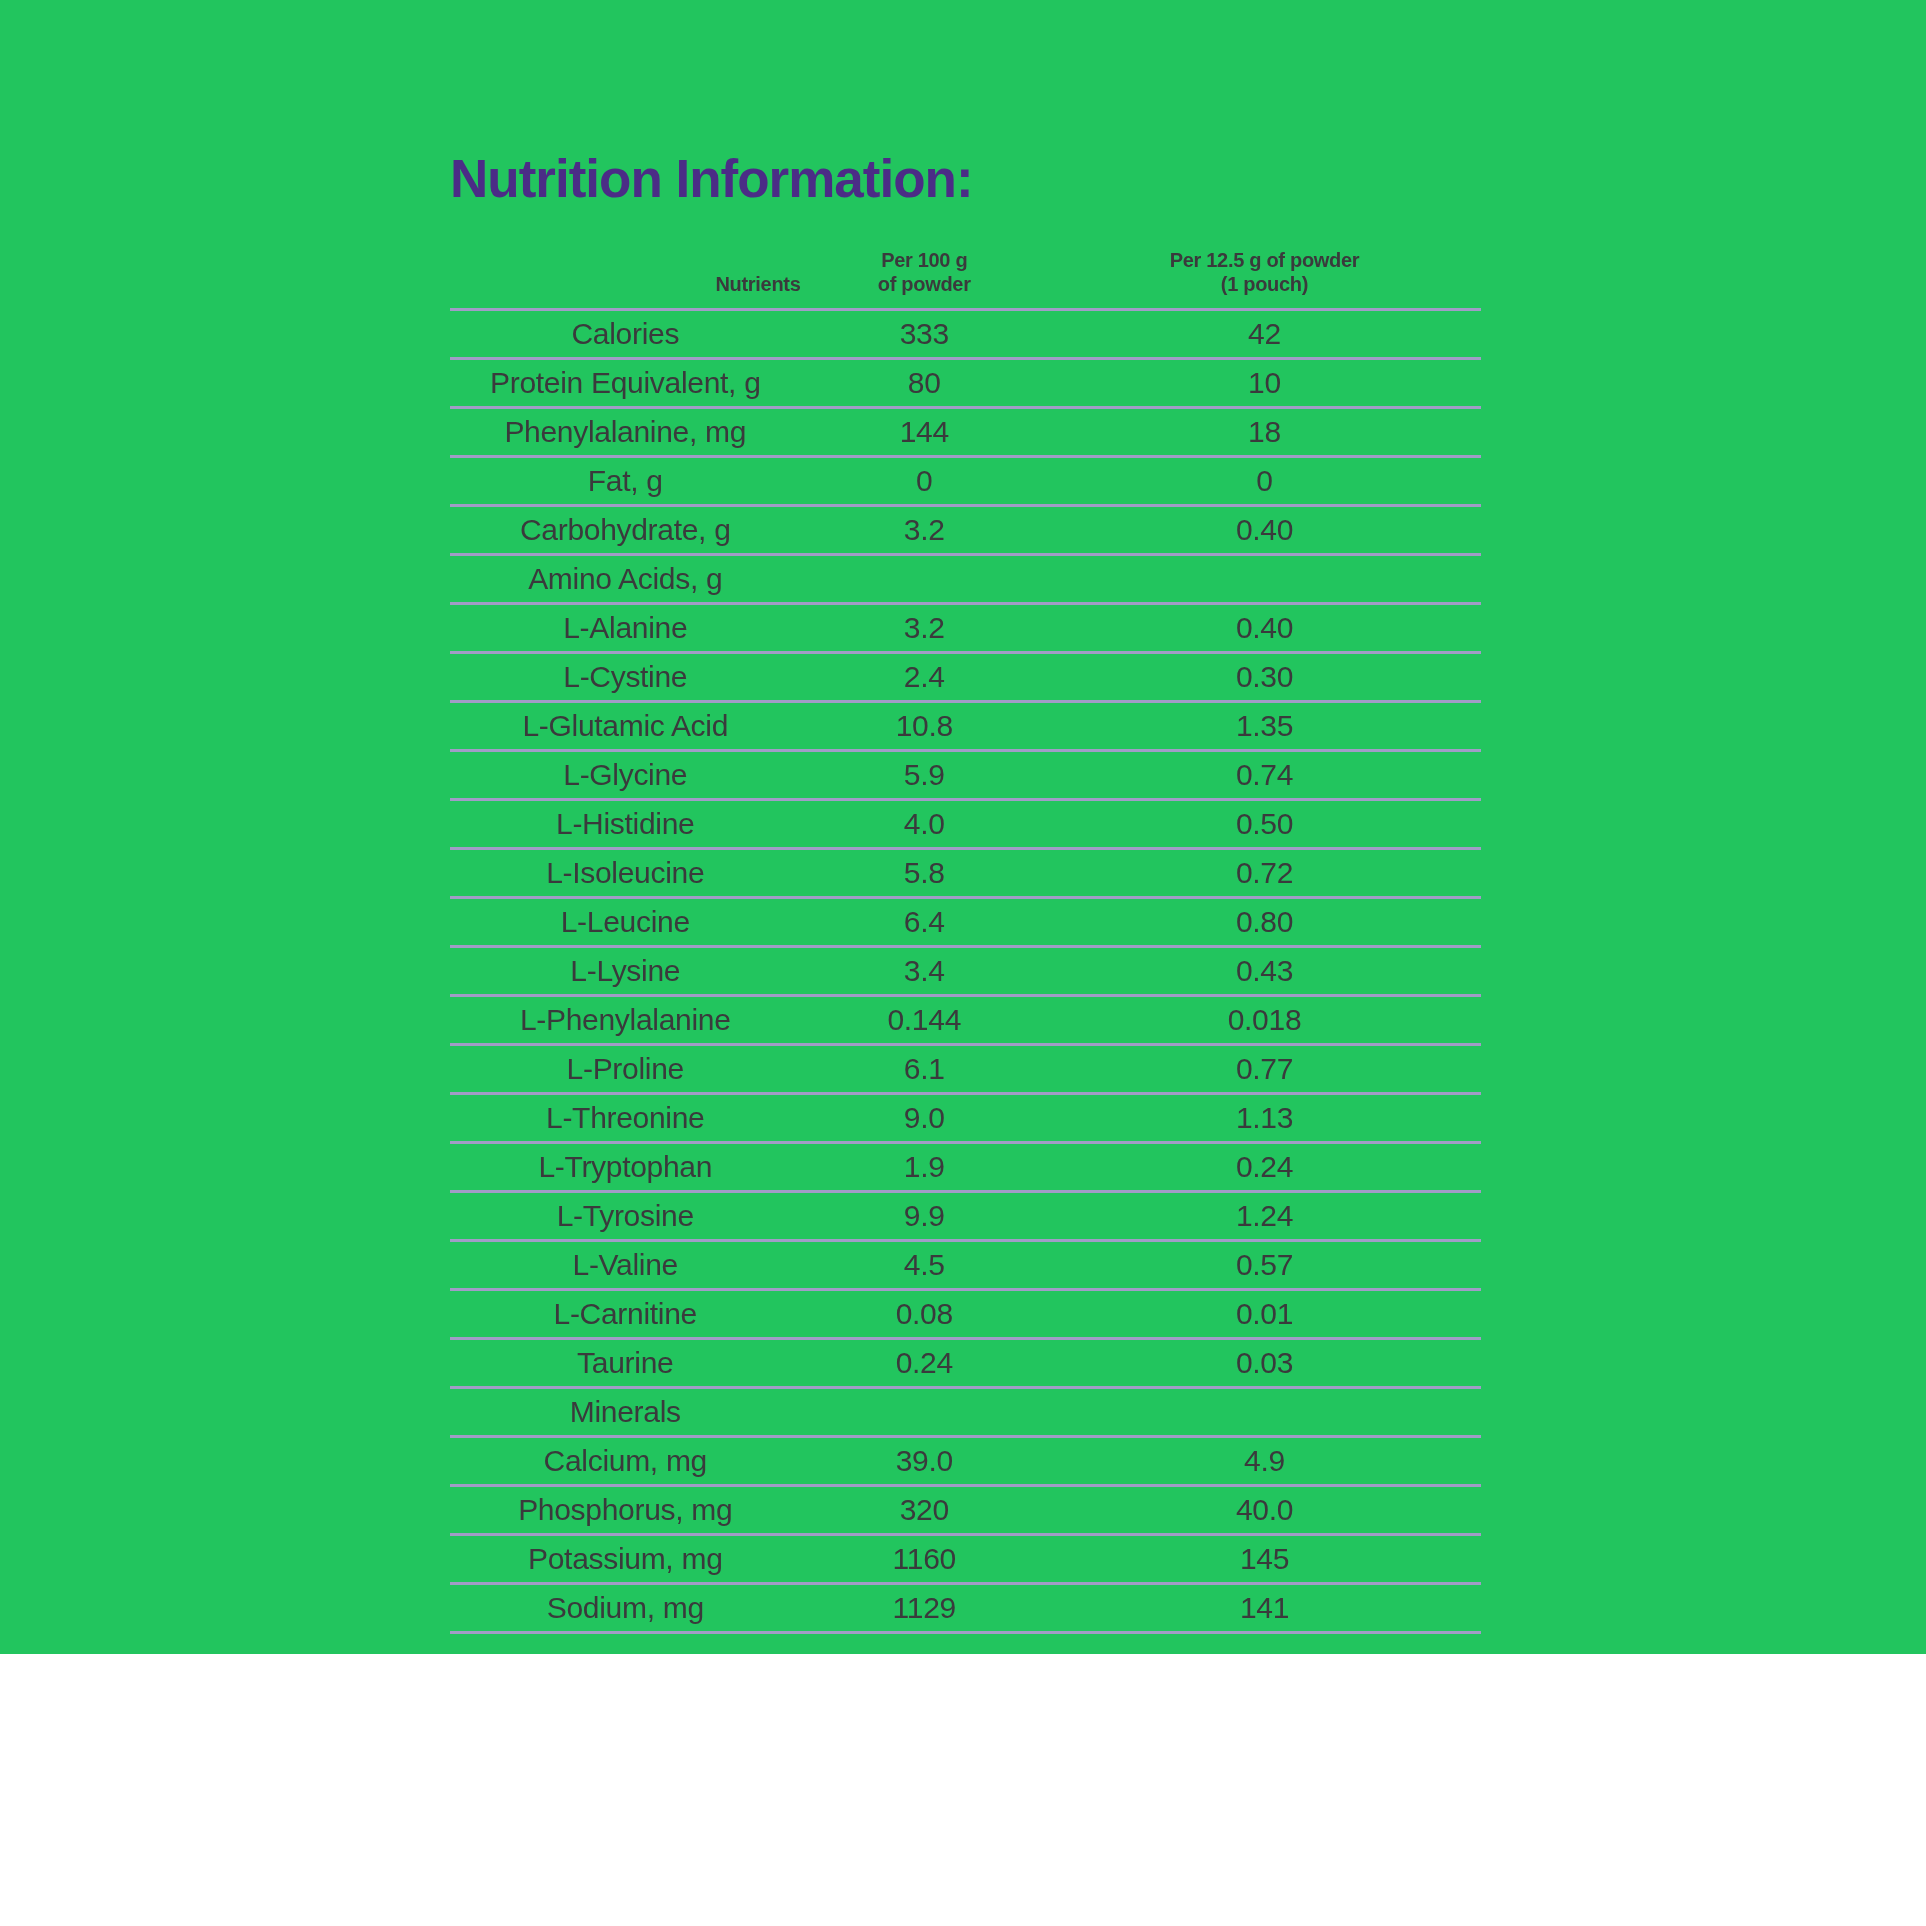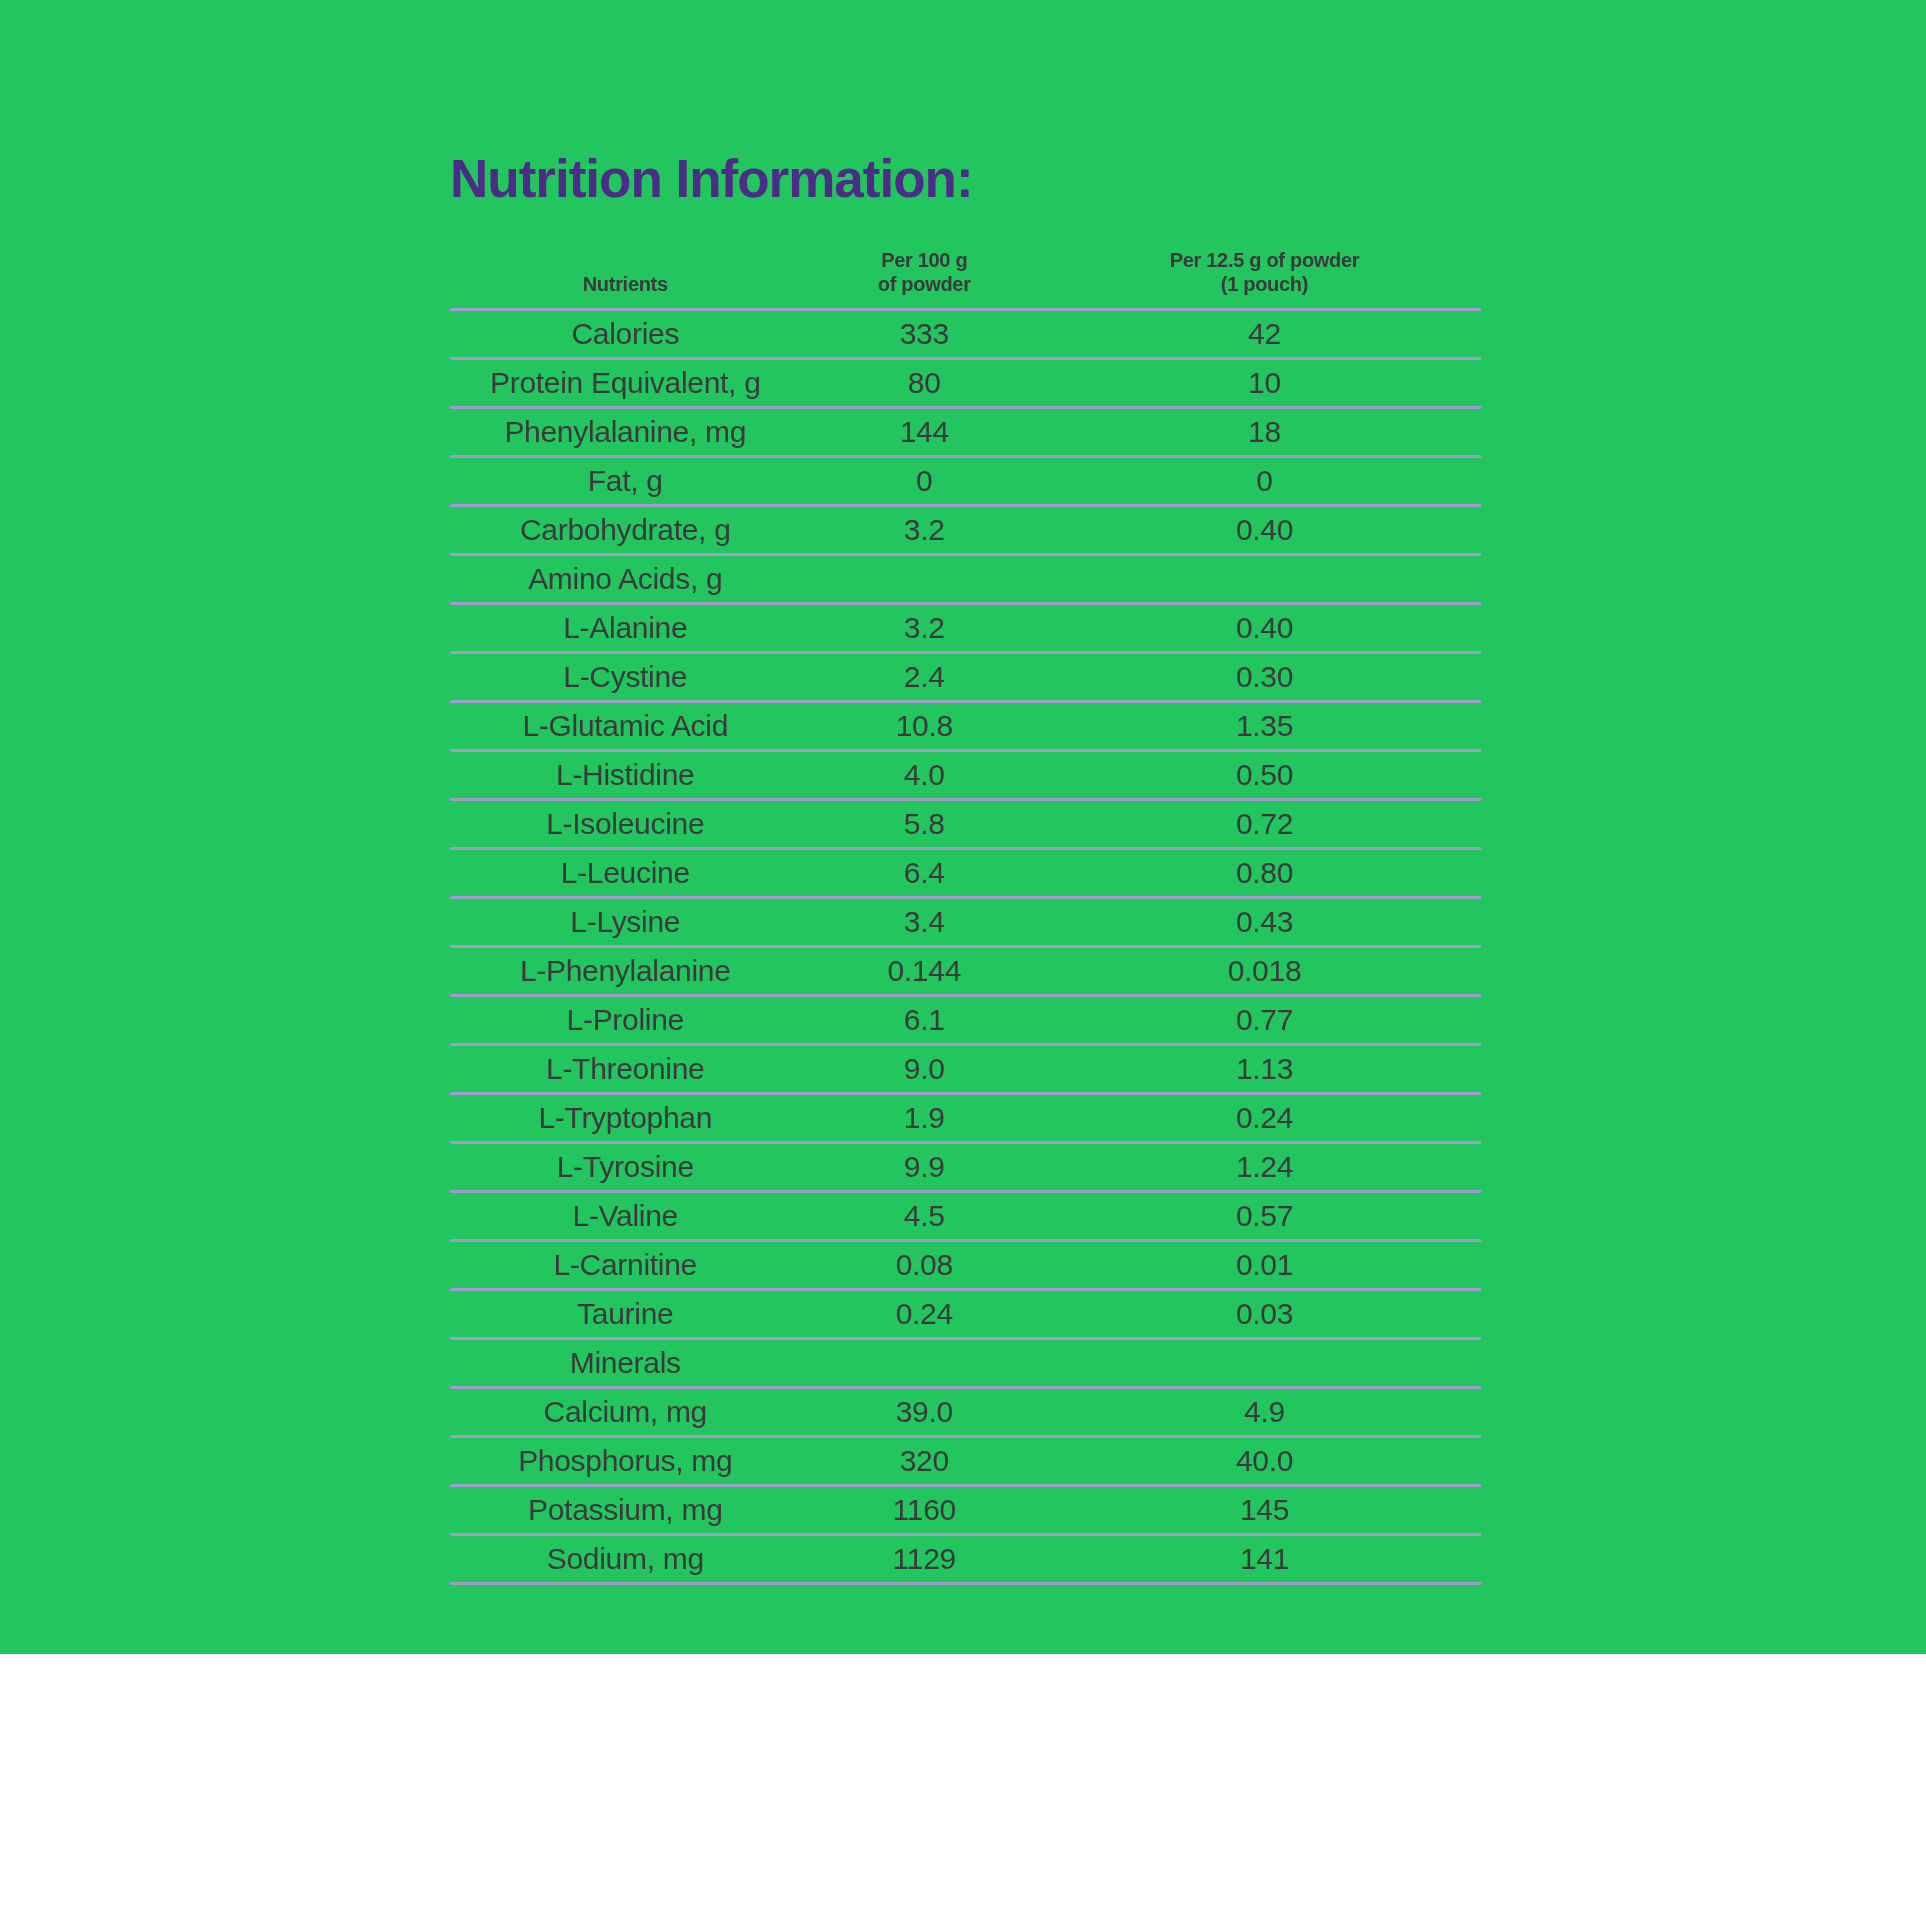--- a/index.html
+++ b/index.html
@@ -41,21 +41,21 @@
   col.c3 { width: 42%; }
   thead th {
     font-size: 20px;
     font-weight: 700;
     vertical-align: bottom;
     padding: 14px 0 12px 0;
     line-height: 1.2;
     border-bottom: 3px solid var(--line-color, #a19cc7);
     letter-spacing: -0.3px;
   }
-  thead th.label-col { text-align: center; }
+  thead th.label-col { text-align: right; }
   thead th.num-col { text-align: center; }
   tbody td {
     height: 46px;
     font-size: 30px;
     font-weight: 400;
     letter-spacing: -0.3px;
     border-bottom: 3px solid var(--line-color, #a19cc7);
     vertical-align: middle;
     padding: 0;
     white-space: nowrap;
@@ -133,20 +133,25 @@
           <td class="label-cell">L-Cystine</td>
           <td class="num-cell">2.4</td>
           <td class="num-cell">0.30</td>
         </tr>
           <tr>
           <td class="label-cell">L-Glutamic Acid</td>
           <td class="num-cell">10.8</td>
           <td class="num-cell">1.35</td>
         </tr>
           <tr>
+          <td class="label-cell">L-Glycine</td>
+          <td class="num-cell">5.9</td>
+          <td class="num-cell">0.74</td>
+        </tr>
+          <tr>
           <td class="label-cell">L-Histidine</td>
           <td class="num-cell">4.0</td>
           <td class="num-cell">0.50</td>
         </tr>
           <tr>
           <td class="label-cell">L-Isoleucine</td>
           <td class="num-cell">5.8</td>
           <td class="num-cell">0.72</td>
         </tr>
           <tr>

